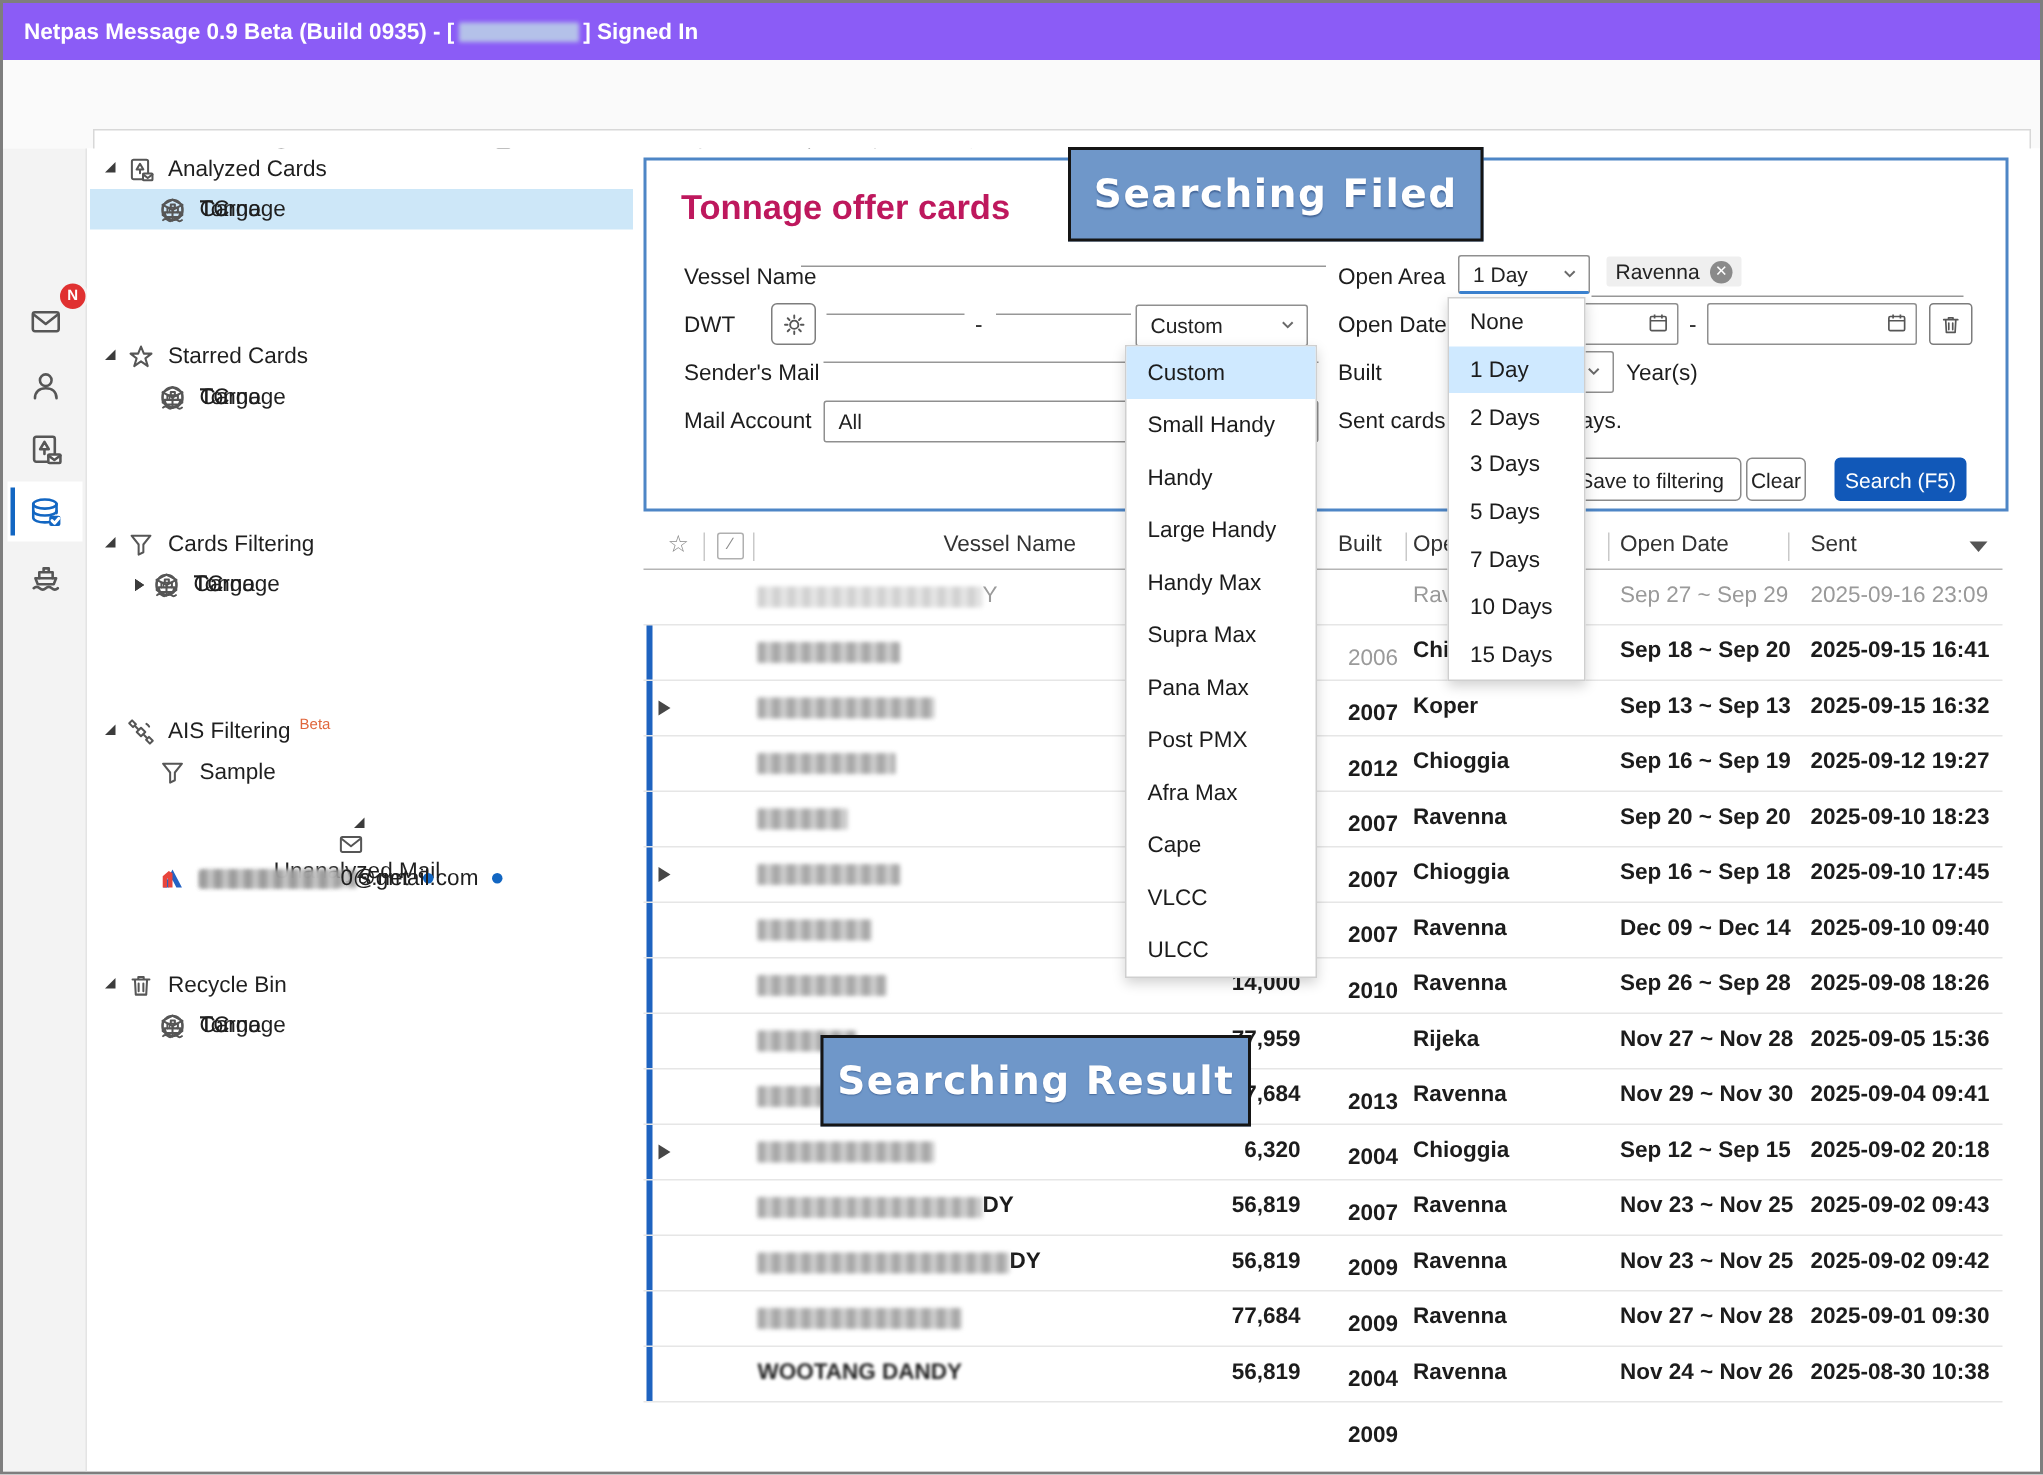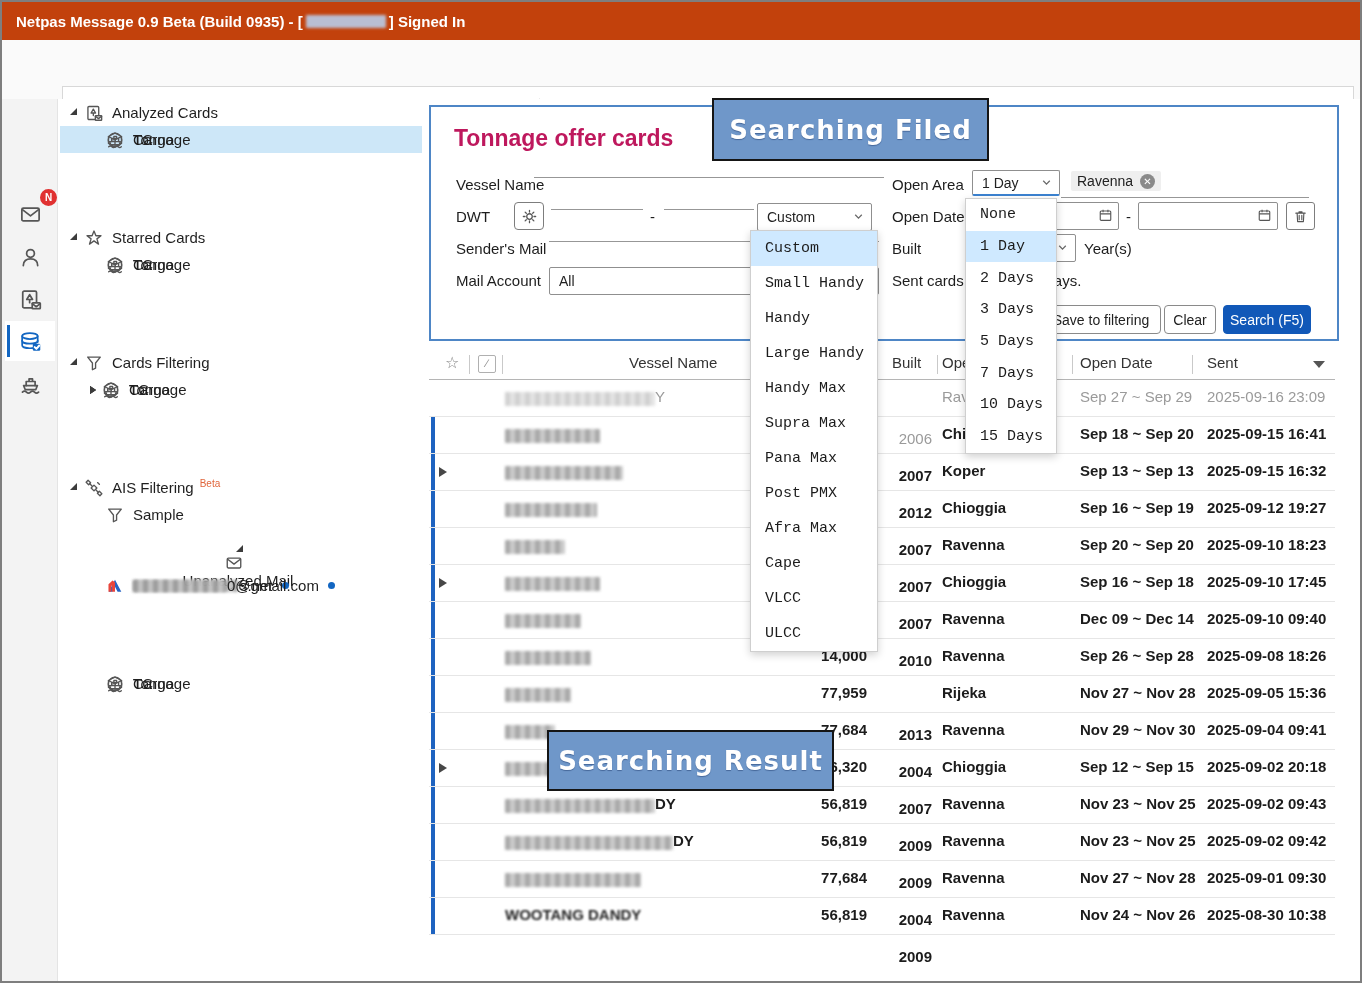--- a/index.html
+++ b/index.html
@@ -1,19 +1,19 @@
 <!DOCTYPE html>
 <html><head>
 <meta charset="utf-8">
 <style>
   html,body{margin:0;padding:0;background:#cfcfcf;font-family:"Liberation Sans","DejaVu Sans",sans-serif;}
   #window{position:relative;width:1362px;height:983px;background:#fff;border:2px solid #7e7e7e;box-sizing:border-box;overflow:hidden;}
   .abs{position:absolute;}
   
-  #titlebar{left:0;top:0;right:0;height:38px;background:#c2410c;color:#fff;font-size:15px;font-weight:bold;display:flex;align-items:center;padding-left:14px;}
+  #titlebar{left:0;top:0;right:0;height:38px;background:#8b5cf6;color:#fff;font-size:15px;font-weight:bold;display:flex;align-items:center;padding-left:14px;}
   .redact{display:inline-block;height:12px;border-radius:1px;vertical-align:middle;
     background:repeating-linear-gradient(90deg,#9a9a9a 0 5px,#c2c2c2 5px 10px);filter:blur(1.4px);opacity:.85;}
   #titlebar .redact{background:#b9cce8;opacity:.9;height:13px;margin:0 3px;}
   
   #toolstrip{left:0;top:38px;right:0;height:59px;background:#fafafa;}
   #toolbar{left:60px;top:46px;width:1292px;height:39px;background:#fff;border:1px solid #d8d8d8;display:flex;align-items:center;gap:30px;padding-left:30px;box-sizing:border-box;font-size:15px;color:#1c1c1c;}
   .tb-item{display:flex;align-items:center;gap:7px;cursor:default;}
   
   #rail{left:0;top:97px;width:55px;bottom:0;background:#f3f3f3;border-right:1px solid #e4e4e4;}
   .rail-item{position:absolute;left:3px;width:50px;height:40px;display:flex;align-items:center;justify-content:center;}
@@ -41,30 +41,30 @@
   .uline{position:absolute;border-bottom:1px solid #979797;height:24px;}
   .boxsel{position:absolute;border:1px solid #8f8f8f;border-radius:2px;background:#fff;font-size:14px;color:#222;display:flex;align-items:center;padding-left:9px;box-sizing:border-box;}
   .boxsel .chev{position:absolute;right:5px;top:50%;margin-top:-8px;width:15px;height:15px;}
   .sqbtn{position:absolute;border:1px solid #7d7d7d;border-radius:4px;background:#fff;display:flex;align-items:center;justify-content:center;box-sizing:border-box;}
   .tag{position:absolute;display:flex;align-items:center;font-size:14px;color:#222;background:#efefef;border-radius:2px;padding:2px 6px;}
   .tag-x{width:15px;height:15px;border-radius:50%;background:#8a8a8a;color:#fff;font-size:10px;line-height:15px;text-align:center;margin-left:7px;}
   .btn{position:absolute;height:29px;border:1px solid #8a8a8a;border-radius:4px;background:#fff;font-size:14px;color:#222;display:flex;align-items:center;justify-content:center;box-sizing:border-box;}
   .btn.primary{background:#1158b8;border-color:#1158b8;color:#fff;}
   
   .dd{position:absolute;background:#fff;border:1px solid #cfcfcf;box-shadow:0 3px 8px rgba(0,0,0,.18);z-index:6;}
-  .dd-item{display:flex;align-items:center;padding-left:14px;font-size:15px;color:#1c1c1c;font-family:Liberation Mono, monospace;}
+  .dd-item{display:flex;align-items:center;padding-left:14px;font-size:15px;color:#1c1c1c;}
   .dd-item.sel{background:#cfe9ff;}
   #size-dd{left:748px;top:228px;width:126px;}
   #size-dd .dd-item{height:35px;}
   #day-dd{left:963px;top:196px;width:90px;}
   #day-dd .dd-item{height:31.7px;}
   
   .callout{position:absolute;background:#6f97c9;border:2px solid #151515;color:#fff;font-family:"DejaVu Sans",sans-serif;font-weight:bold;font-size:26px;display:flex;align-items:center;justify-content:center;letter-spacing:1px;z-index:9;text-shadow:0 1px 1px #46689a;}
   #callout-field{left:710px;top:96px;width:273px;height:59px;}
-  #callout-result{left:545px;top:728px;width:283px;height:57px;}
+  #callout-result{left:545px;top:688px;width:283px;height:57px;}
   
   #table{left:427px;top:348px;width:906px;height:584px;z-index:1;font-size:15px;}
   #thead{position:absolute;left:0;top:0;width:906px;height:29px;border-bottom:1px solid #b5b5b5;color:#333;}
   .hdiv{position:absolute;top:5px;width:1px;height:19px;background:#c9c9c9;}
   .hcell{position:absolute;top:4px;white-space:nowrap;}
   .sort-desc{position:absolute;left:884px;top:11px;width:0;height:0;border-left:6px solid transparent;border-right:6px solid transparent;border-top:7px solid #555;}
   #newbar{position:absolute;left:2px;top:66px;width:4px;height:518px;background:#1e63c0;}
   .trow{position:absolute;left:0;width:906px;height:37px;border-bottom:1px solid #e6e6e6;color:#1c1c1c;font-weight:bold;}
   .trow.read{color:#9a9a9a;font-weight:normal;}
   .trow.read .redact{opacity:.45;}
@@ -300,20 +300,27 @@
         <span class="bluedot"></span>
       </div>
       <div class="tree-row" style="top: 473px; padding-left: 46px;">
         <svg class="ic" style="width:18px;height:18px" viewBox="0 0 16 16">
           <path d="M2.2 13V4.6 4.4 3.2 8 6.4l3.6-3.2 2.2 1.4V13h-2.6V7.6L8 10.2 4.8 7.6V13Z" style="fill:#e8453c;stroke:none"></path>
         </svg>
         <span class="redact tree-red" style="width:92px"></span>
         <span>0@gmail.com</span>
         <span class="bluedot"></span>
       </div>
+      <div class="tree-row" style="top: 544px;">
+        <span class="tw-exp"></span>
+        <svg class="ic" style="width:18px;height:18px" viewBox="0 0 16 16">
+          <path d="M3 4.4h10M6.4 4.4V3h3.2v1.4M4.4 4.4l.5 9h6.2l.5-9M6.6 6.8v4.6M9.4 6.8v4.6"></path>
+        </svg>
+        <span>Recycle Bin</span>
+      </div>
       <div class="tree-row" style="top: 571px; padding-left: 46px;">
         <svg class="ic" style="width:18px;height:18px" viewBox="0 0 16 16">
           <path d="M3.2 9.4h9.6l-1.1 2.8H4.3Z"></path>
           <path d="M5 9.4V6.6h6.2v2.8M7 6.6V4.8h2.4v1.8"></path>
           <path d="M2.4 14q1.4-1.3 2.8 0t2.8 0q1.4-1.3 2.8 0t2.8 0"></path>
         </svg>
         <span>Tonnage</span>
       </div>
       <div class="tree-row" style="top: 571px; padding-left: 46px;">
         <svg class="ic" style="width:18px;height:18px" viewBox="0 0 16 16">
@@ -408,21 +415,21 @@
           <path d="M4.5 6.2 8 9.7l3.5-3.5" style="stroke:#6a6a6a;fill:none;stroke-width:1.4"></path>
         </svg>
     </div>
     <div class="lbl" style="left:653px;top:133px">Year(s)</div>
 
     <div class="lbl" style="left:461px;top:165px">Sent cards</div>
     <div class="uline" style="left:541px;top:142px;width:62px"></div>
     <div class="lbl" style="left:612px;top:165px">Days.</div>
 
     <div class="btn" style="left:610px;top:198px;width:120px">Save to filtering</div>
-    <div class="btn" style="left:733px;top:198px;width:52px">Clear</div>
+    <div class="btn" style="left:733px;top:198px;width:40px">Clear</div>
     <div class="btn primary" style="left:792px;top:198px;width:88px">Search (F5)</div>
   </div>
 
   <div id="table" class="abs">
     <div id="thead">
       <span class="hdr-ico" style="left:16px;font-size:16px">☆</span>
       <span class="hdr-ico slashbox" style="left:49px;top:5px">∕</span>
       <div class="hdiv" style="left:40px"></div>
         <div class="hdiv" style="left:73px"></div>
       <div class="hdiv" style="left:446px"></div>

